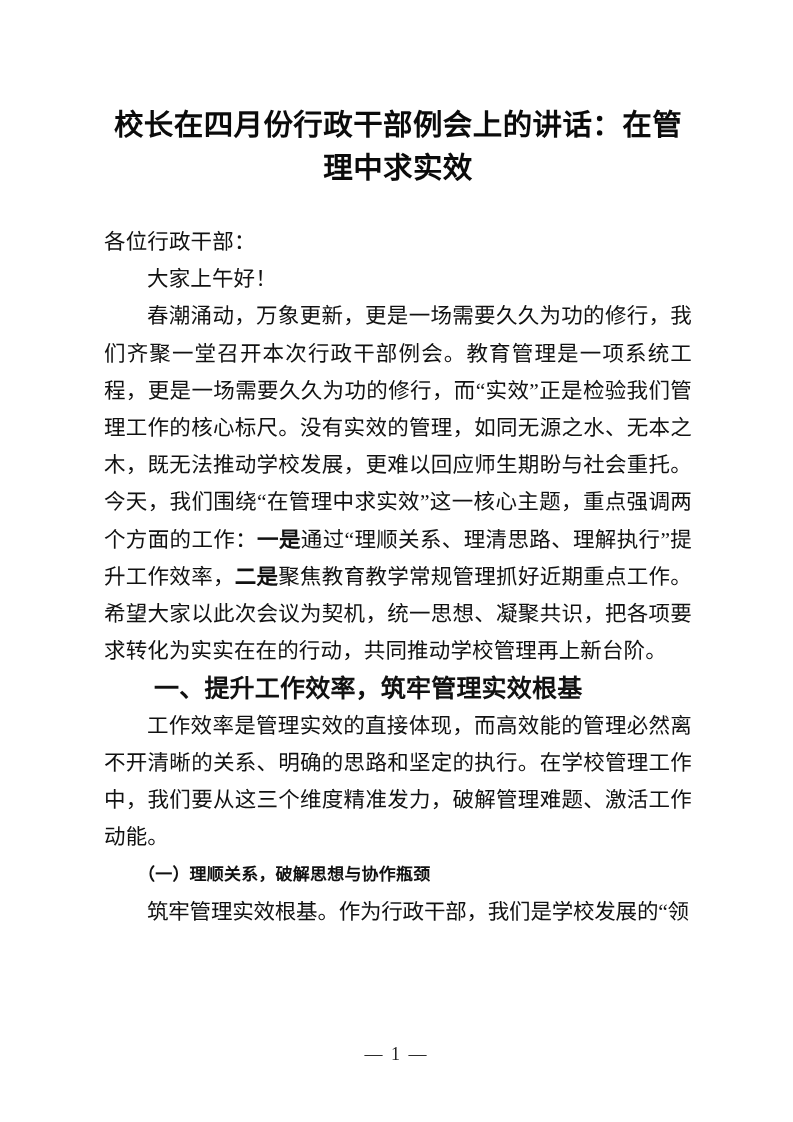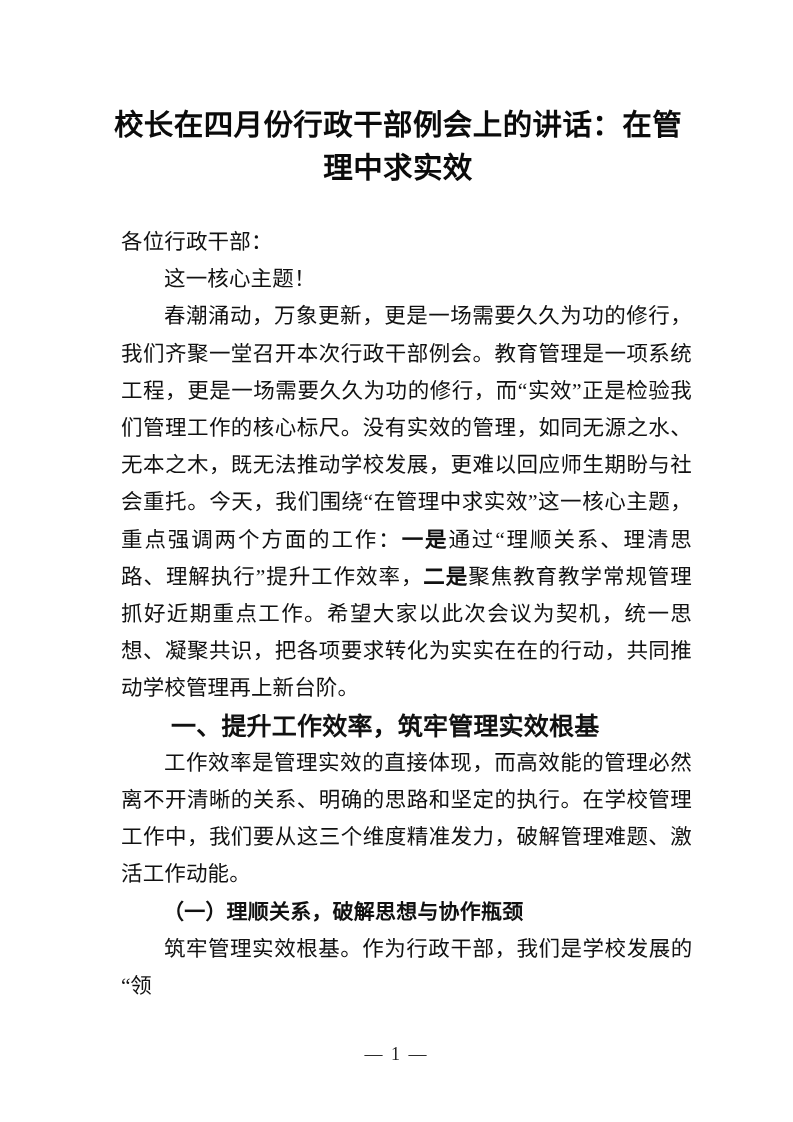--- a/index.html
+++ b/index.html
@@ -43,21 +43,20 @@
     font-size: 29.5px;
     line-height: 43px;
     text-align: center;
     letter-spacing: 0.4px;
     color: #0b0b0b;
   }
 
   
   .body-block {
     margin-top: 34px;
-    margin-left: 17px;
   }
 
   p.para {
     margin: 0;
     padding: 0;
     font-family: "Liberation Serif", "DejaVu Serif", serif;
     font-size: 21.5px;
     line-height: 37.2px;
     text-align: justify;
     text-justify: inter-ideograph;
@@ -78,21 +77,21 @@
     font-size: 25px;
     line-height: 37.2px;
     text-indent: 2em;
     letter-spacing: 0.2px;
   }
 
   
   p.h2 {
     font-family: "Liberation Serif", "DejaVu Serif", serif;
     font-weight: bold;
-    font-size: 21px;
+    font-size: 17px;
     line-height: 37.2px;
     text-indent: 2em;
     letter-spacing: 0.2px;
   }
 
   
   p.tight {
     letter-spacing: -0.2px;
   }
 
@@ -116,21 +115,21 @@
 <div class="page">
 
   <div class="content">
 
     <h1 class="doc-title">校长在四月份行政干部例会上的讲话：在管理中求实效</h1>
 
     <div class="body-block">
 
       <p class="para indent-0">各位行政干部：</p>
 
-      <p class="para indent-2">这一核心主题！</p>
+      <p class="para indent-2">大家上午好！</p>
 
       <p class="para indent-2"><span>春潮涌动，万象更新，更是一场需要久久为功的修行，我们齐聚一堂召开本次行政干部例会。教育管理是一项系统工程，更是一场需要久久为功的修行，而“实效”正是检验我们管理工作的核心标尺。没有实效的管理，如同无源之水、无本之木，既无法推动学校发展，更难以回应师生期盼与社会重托。今天，我们围绕“在管理中求实效”这一核心主题，重点强调两个方面的工作：</span><span class="b">一是</span><span>通过“理顺关系、理清思路、理解执行”提升工作效率，</span><span class="b">二是</span><span>聚焦教育教学常规管理抓好近期重点工作。希望大家以此次会议为契机，统一思想、凝聚共识，把各项要求转化为实实在在的行动，共同推动学校管理再上新台阶。</span></p>
 
       <p class="para h1">一、提升工作效率，筑牢管理实效根基</p>
 
       <p class="para indent-2">工作效率是管理实效的直接体现，而高效能的管理必然离不开清晰的关系、明确的思路和坚定的执行。在学校管理工作中，我们要从这三个维度精准发力，破解管理难题、激活工作动能。</p>
 
       <p class="para h2">（一）理顺关系，破解思想与协作瓶颈</p>
 
 

